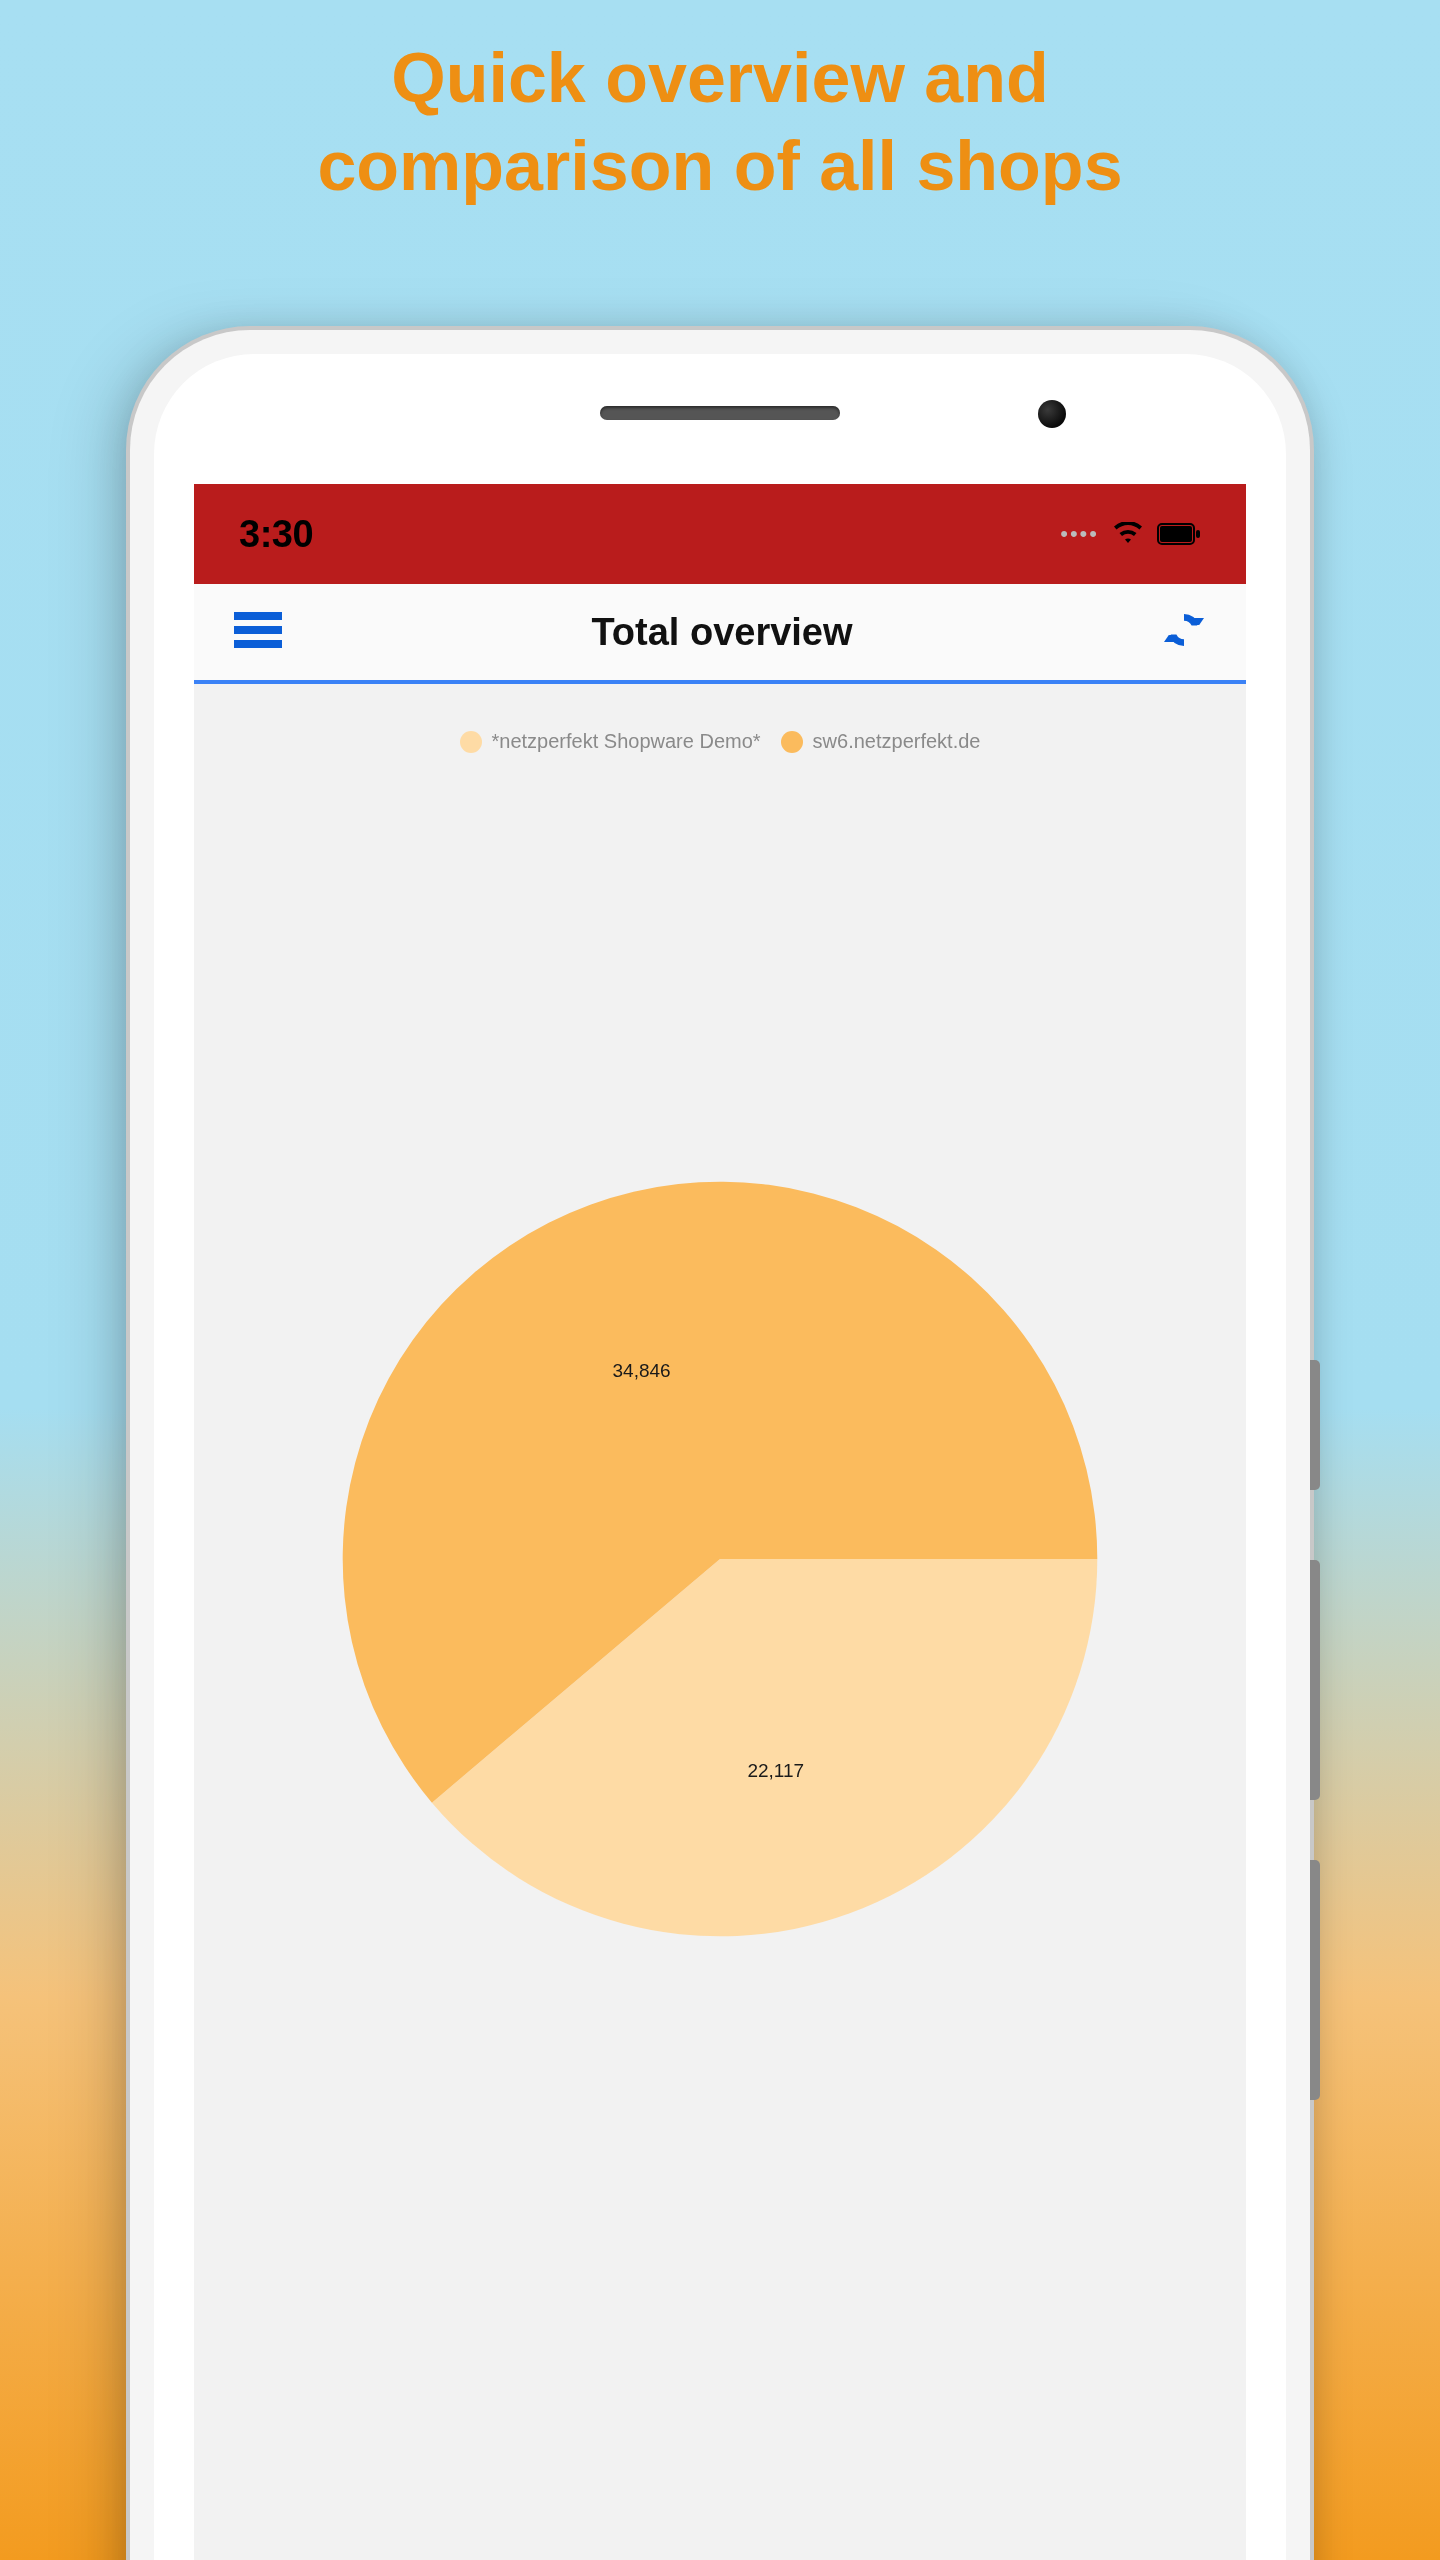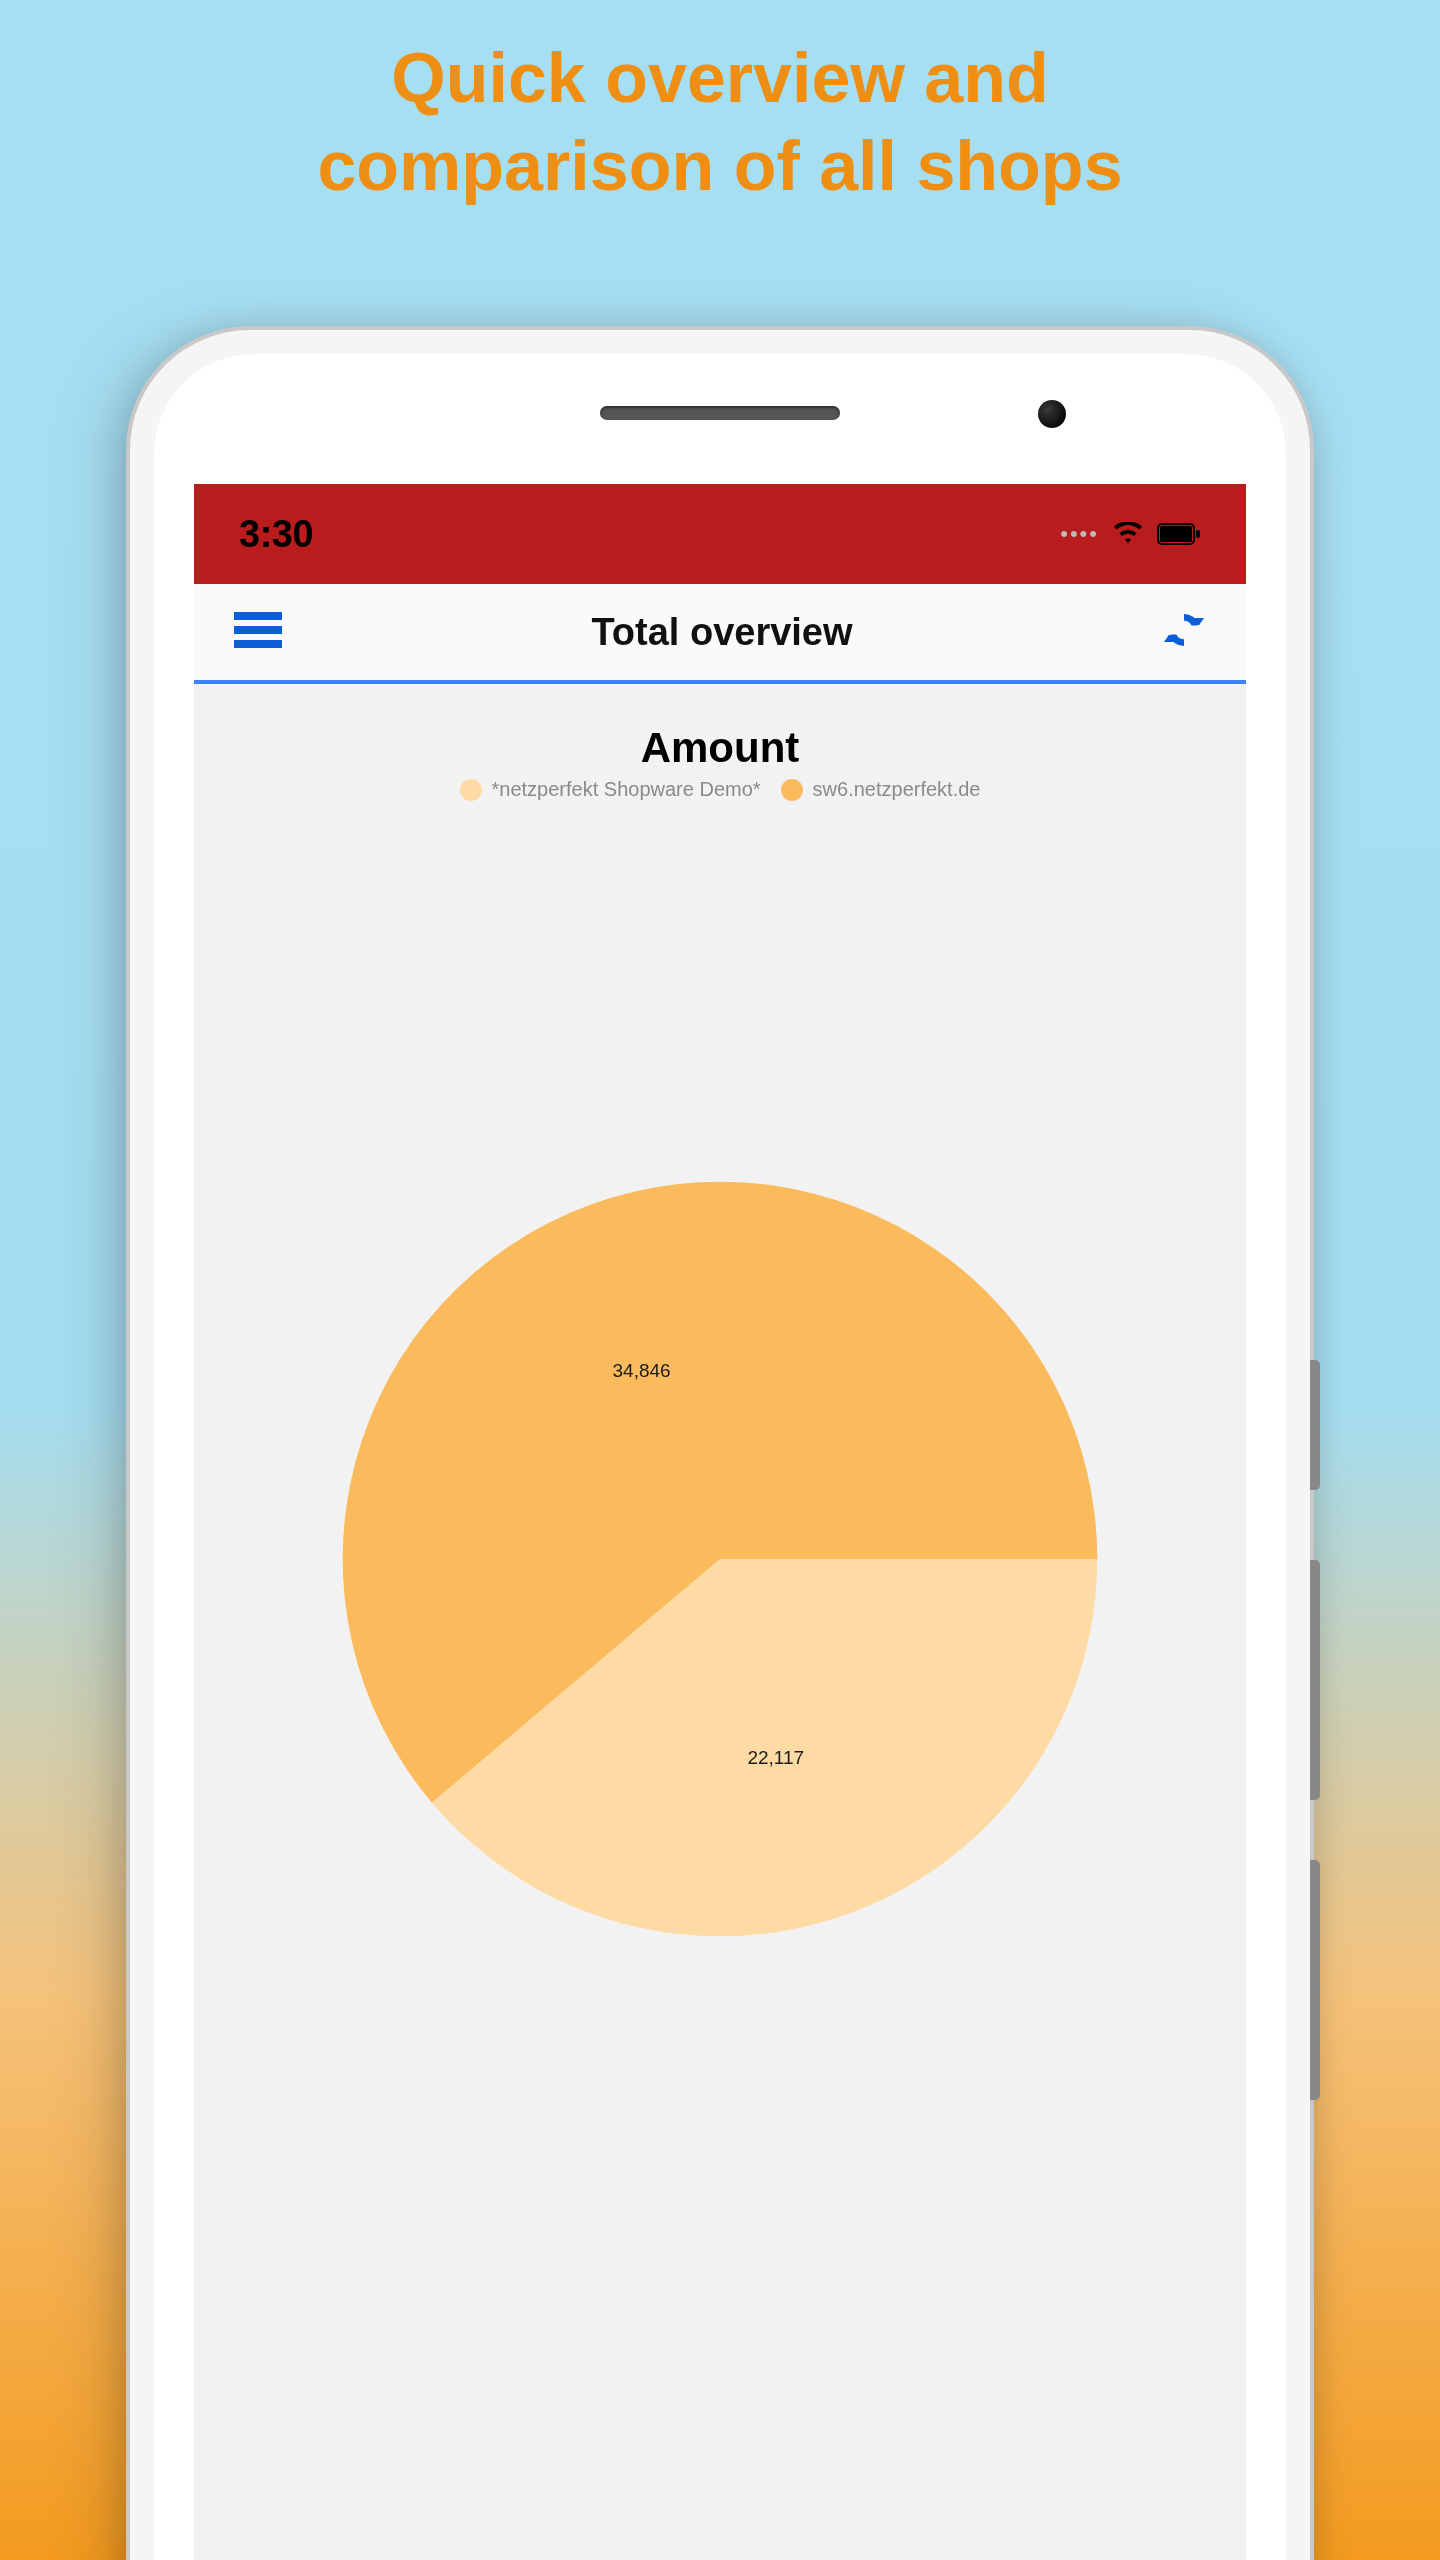--- a/index.html
+++ b/index.html
@@ -206,34 +206,33 @@
               <path d="M22 8 a14 14 0 0 1 13.3 9.5 l-5.7 0 a8.5 8.5 0 0 0 -7.6 -4.8 l0 -4.7 z" fill="#0b5ed7"></path>
               <path d="M22 36 a14 14 0 0 1 -13.3 -9.5 l5.7 0 a8.5 8.5 0 0 0 7.6 4.8 l0 4.7 z" fill="#0b5ed7"></path>
               <polygon points="35,17 40,10 28,12" fill="#0b5ed7"></polygon>
               <polygon points="9,27 4,34 16,32" fill="#0b5ed7"></polygon>
             </g>
           </svg>
         </div>
       </div>
 
       <div class="content">
-        <div class="chart-title">Amount</div>
         <div class="legend" id="legend">
             <span class="legend-item">
               <span class="swatch" style="background: rgb(254, 219, 165);"></span>
               <span>*netzperfekt Shopware Demo*</span>
             </span>
             <span class="legend-item">
               <span class="swatch" style="background: rgb(251, 187, 93);"></span>
               <span>sw6.netzperfekt.de</span>
             </span>
           </div>
         <div class="pie-wrap">
           <svg class="pie-svg" id="pie" viewBox="-100 -100 200 200">
               <path d="M 0 0 L 98.000 0.000 A 98 98 0 0 1 -74.827 63.285 Z" fill="#fedba5"></path>
               <path d="M 0 0 L -74.827 63.285 A 98 98 0 1 1 98.000 -0.000 Z" fill="#fbbb5d"></path>
             </svg>
-        <div class="slice-label" style="left: 412.462px; top: 573px;">22,117</div><div class="slice-label" style="left: 277.538px; top: 185.767px;">34,846</div></div>
+        <div class="slice-label" style="left: 412.462px; top: 586px;">22,117</div><div class="slice-label" style="left: 277.538px; top: 185.767px;">34,846</div></div>
       </div>
 
     </div>
   </div>
 </div>
 
 </body></html>

